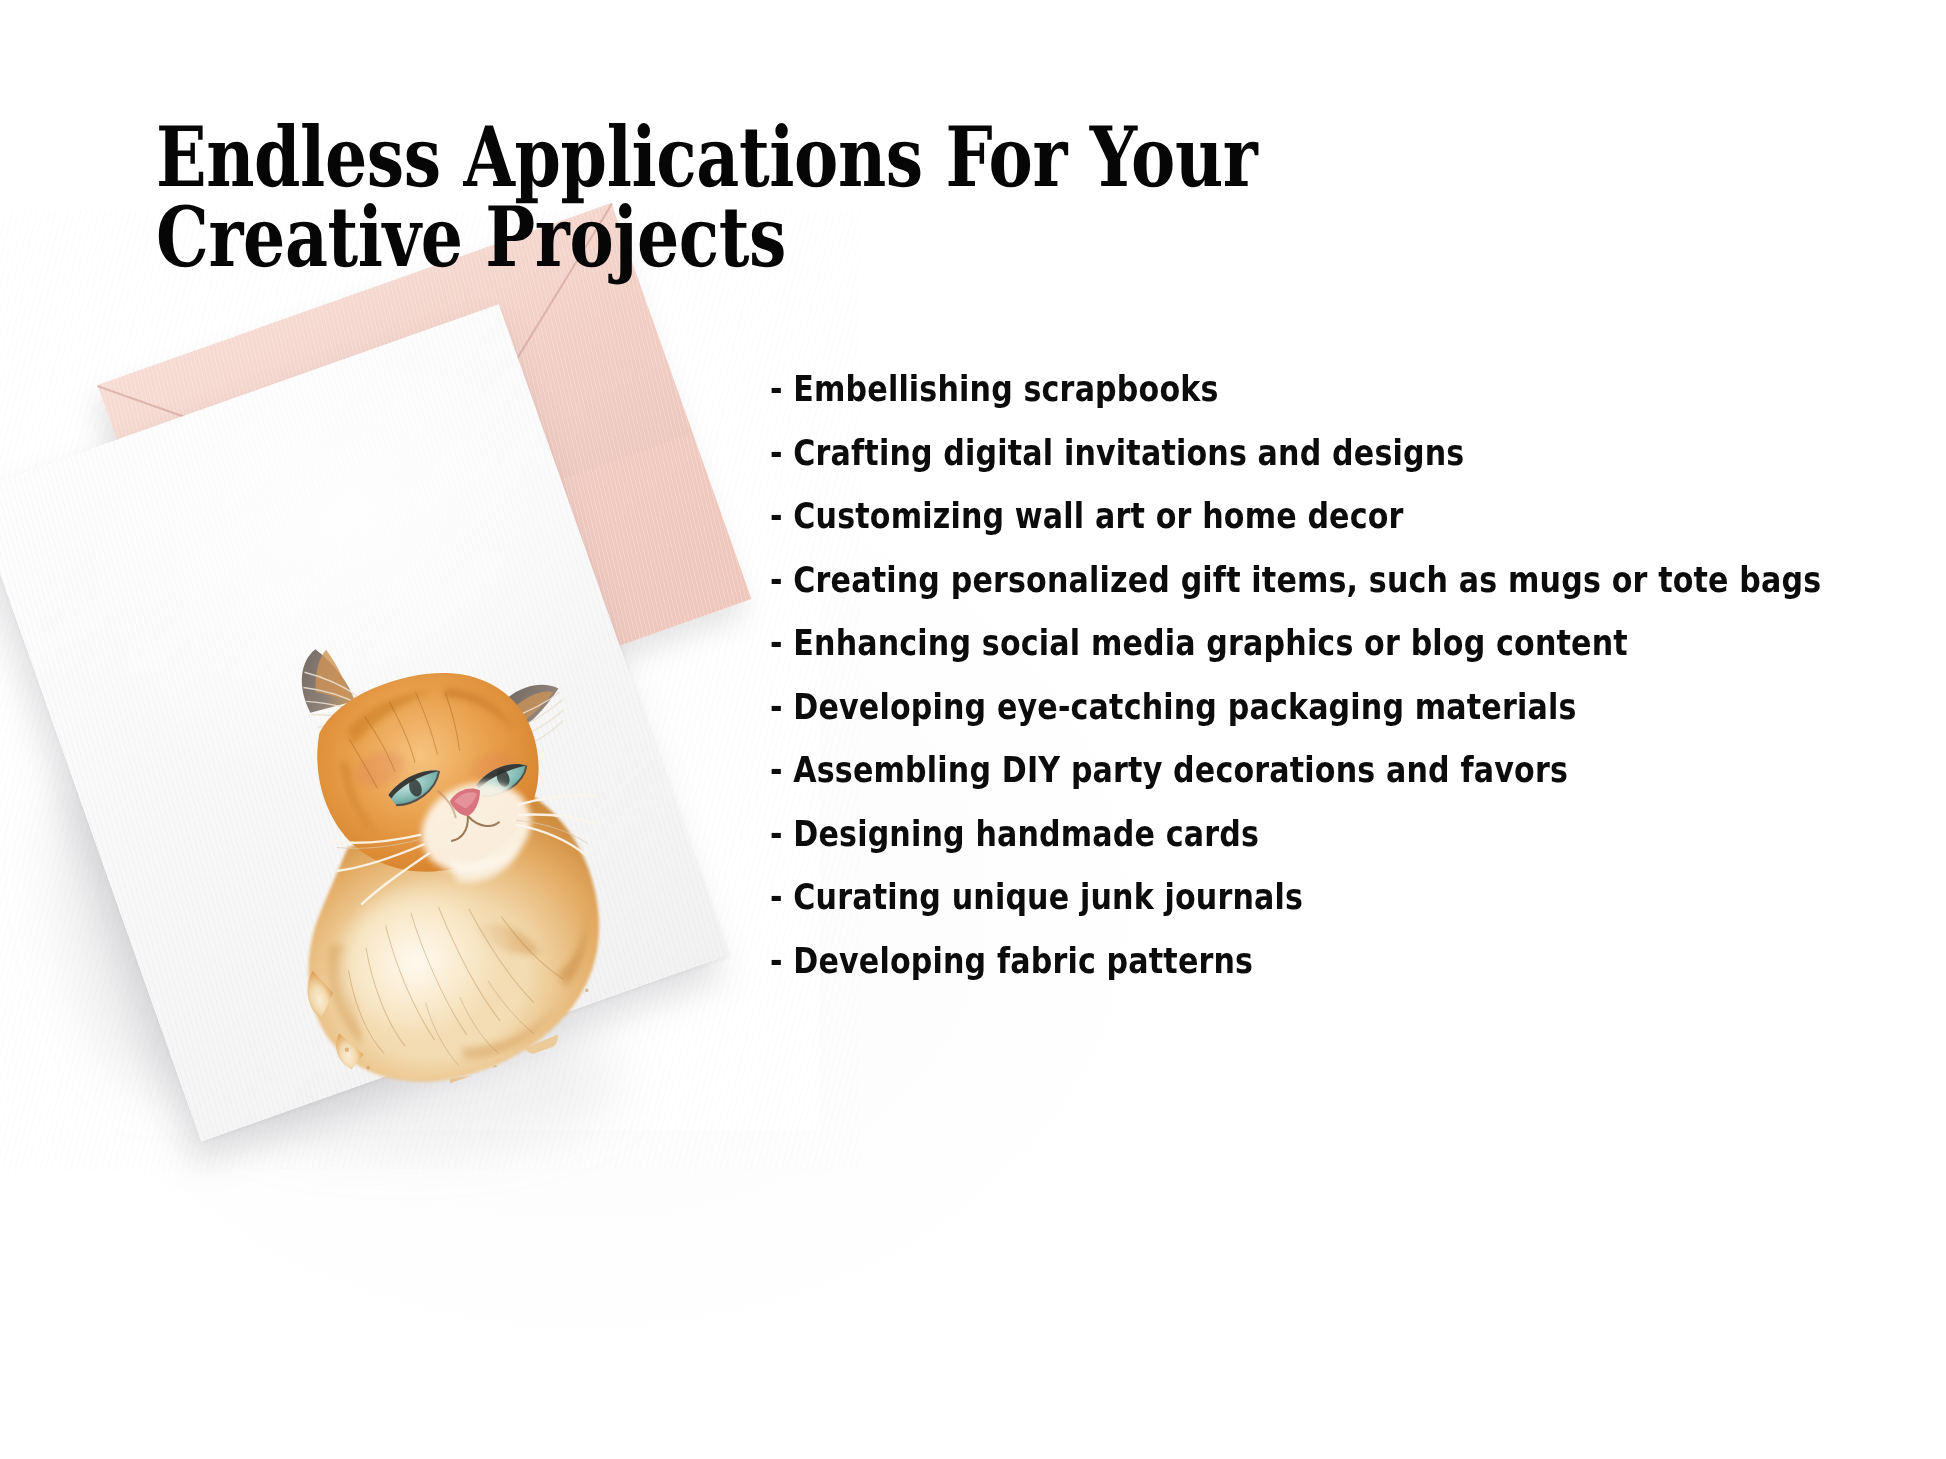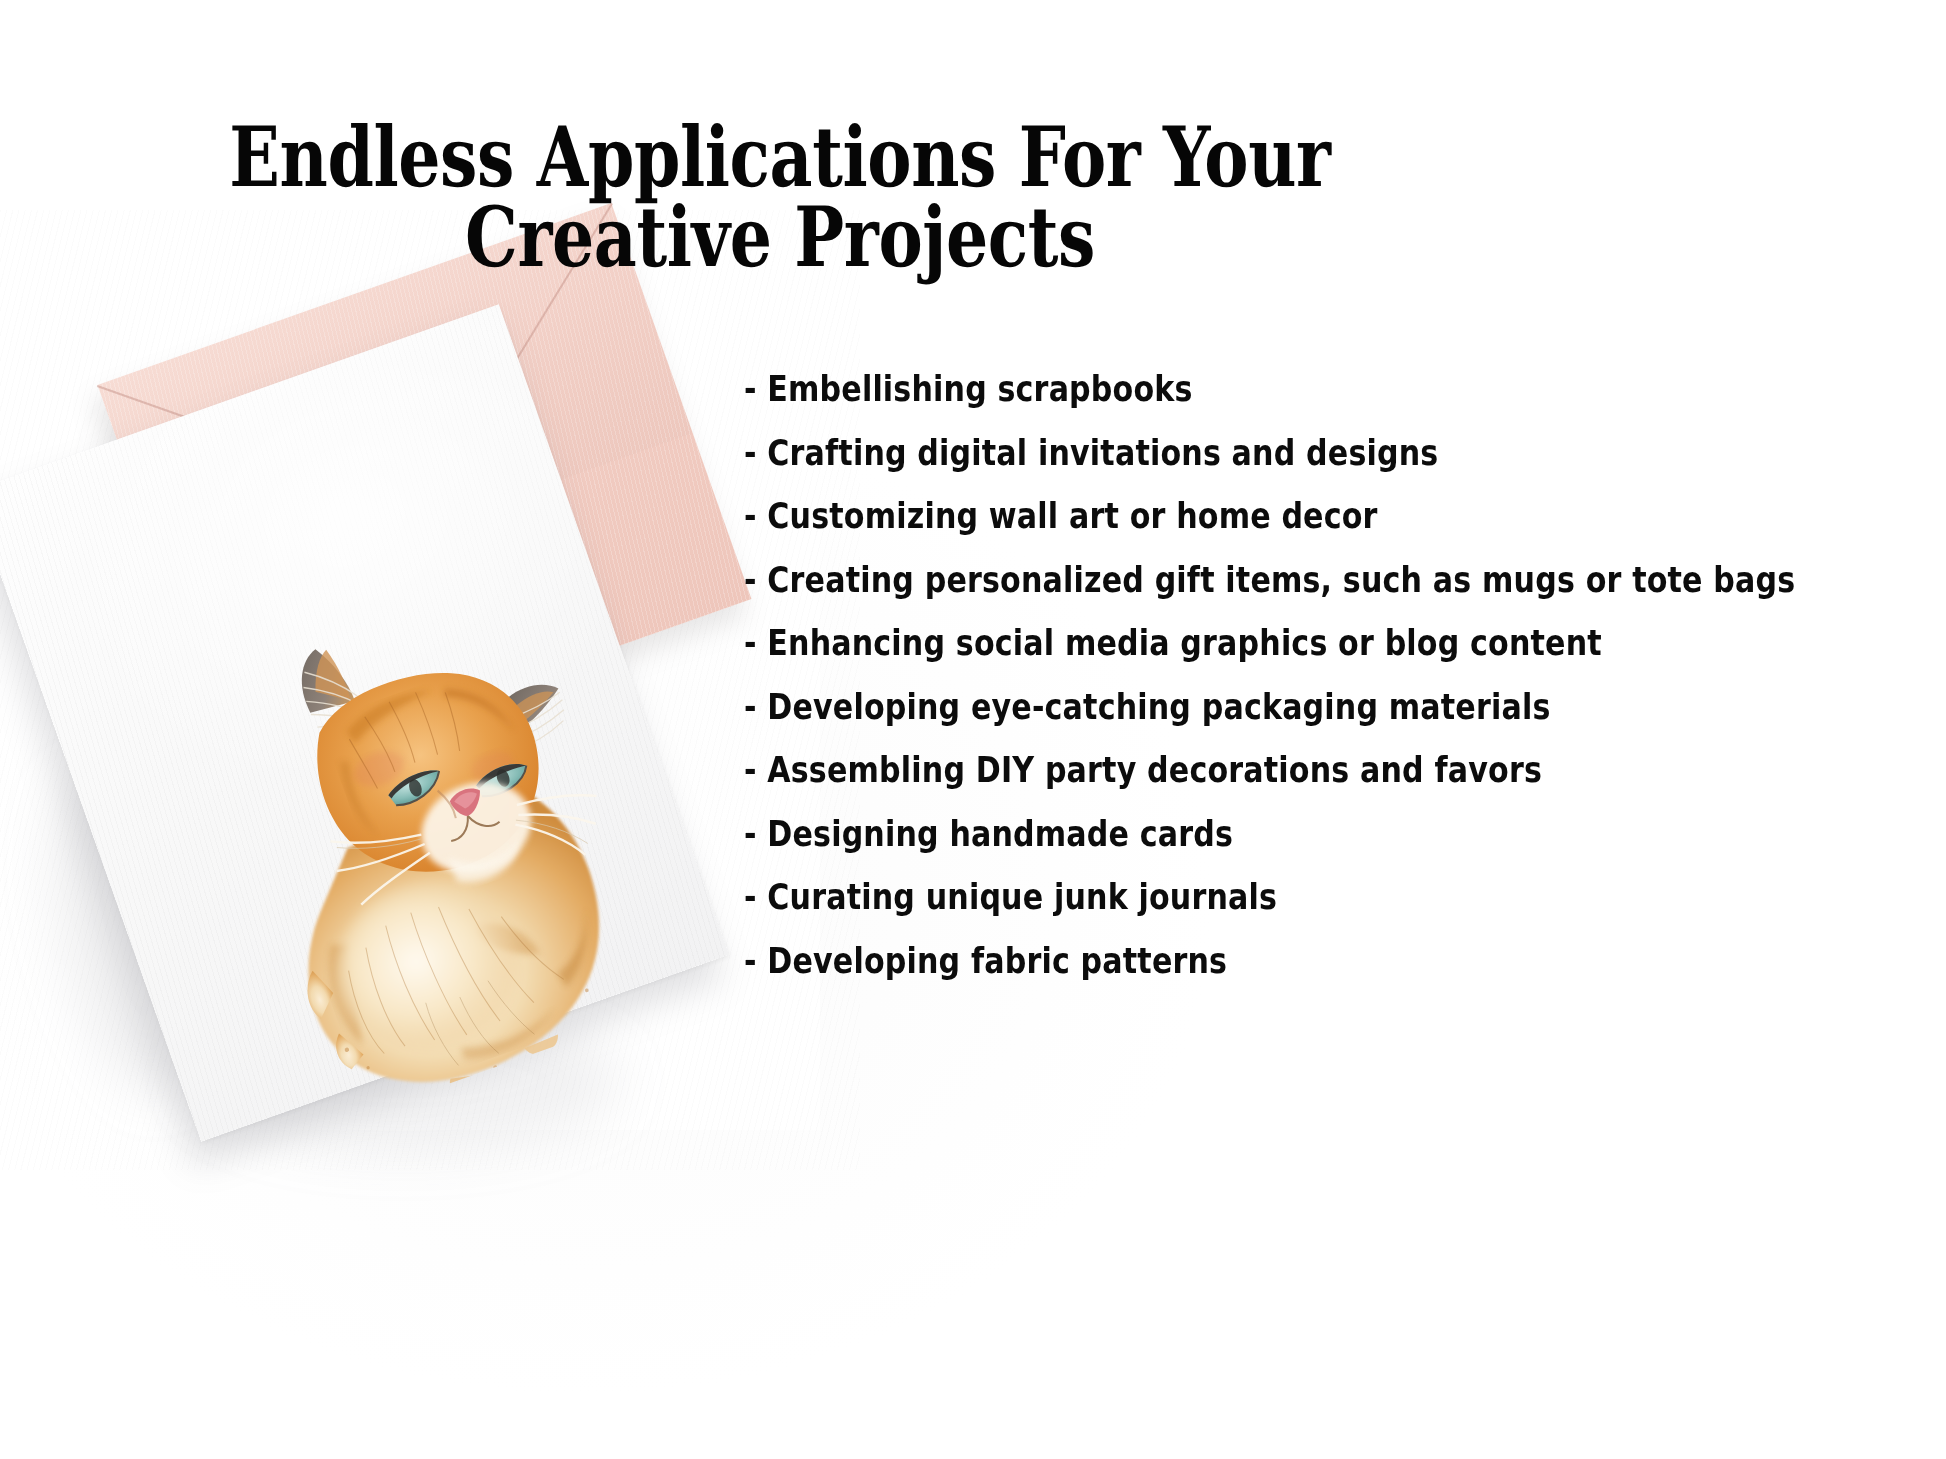--- a/index.html
+++ b/index.html
@@ -15,21 +15,21 @@
     background:
       radial-gradient(ellipse 900px 700px at 30% 62%, #fbfbfb 0%, #ffffff 70%),
       #ffffff;
   }
 
   
   #title-block {
     position: absolute;
     left: 0; top: 118px;
     width: 1560px;
-    text-align: center;
+    text-align: left;
     z-index: 30;
   }
   .title-line {
     font-family: "DejaVu Serif", "Liberation Serif", serif;
     font-weight: 700;
     font-size: 83px;
     line-height: 0.96;
     letter-spacing: -0.5px;
     color: #060606;
     transform: scaleX(0.80);
@@ -146,21 +146,21 @@
   }
   #cat-art {
     position: absolute;
     left: 96px; top: 248px;
     width: 430px; height: 470px;
   }
 
   
   #list {
     position: absolute;
-    left: 744px; top: 372px;
+    left: 770px; top: 372px;
     width: 1130px;
     z-index: 25;
   }
   .list-item {
     font-family: "DejaVu Sans", "Liberation Sans", sans-serif;
     font-weight: 700;
     font-size: 35px;
     line-height: 1;
     color: #0c0c0c;
     margin-bottom: 28.5px;

